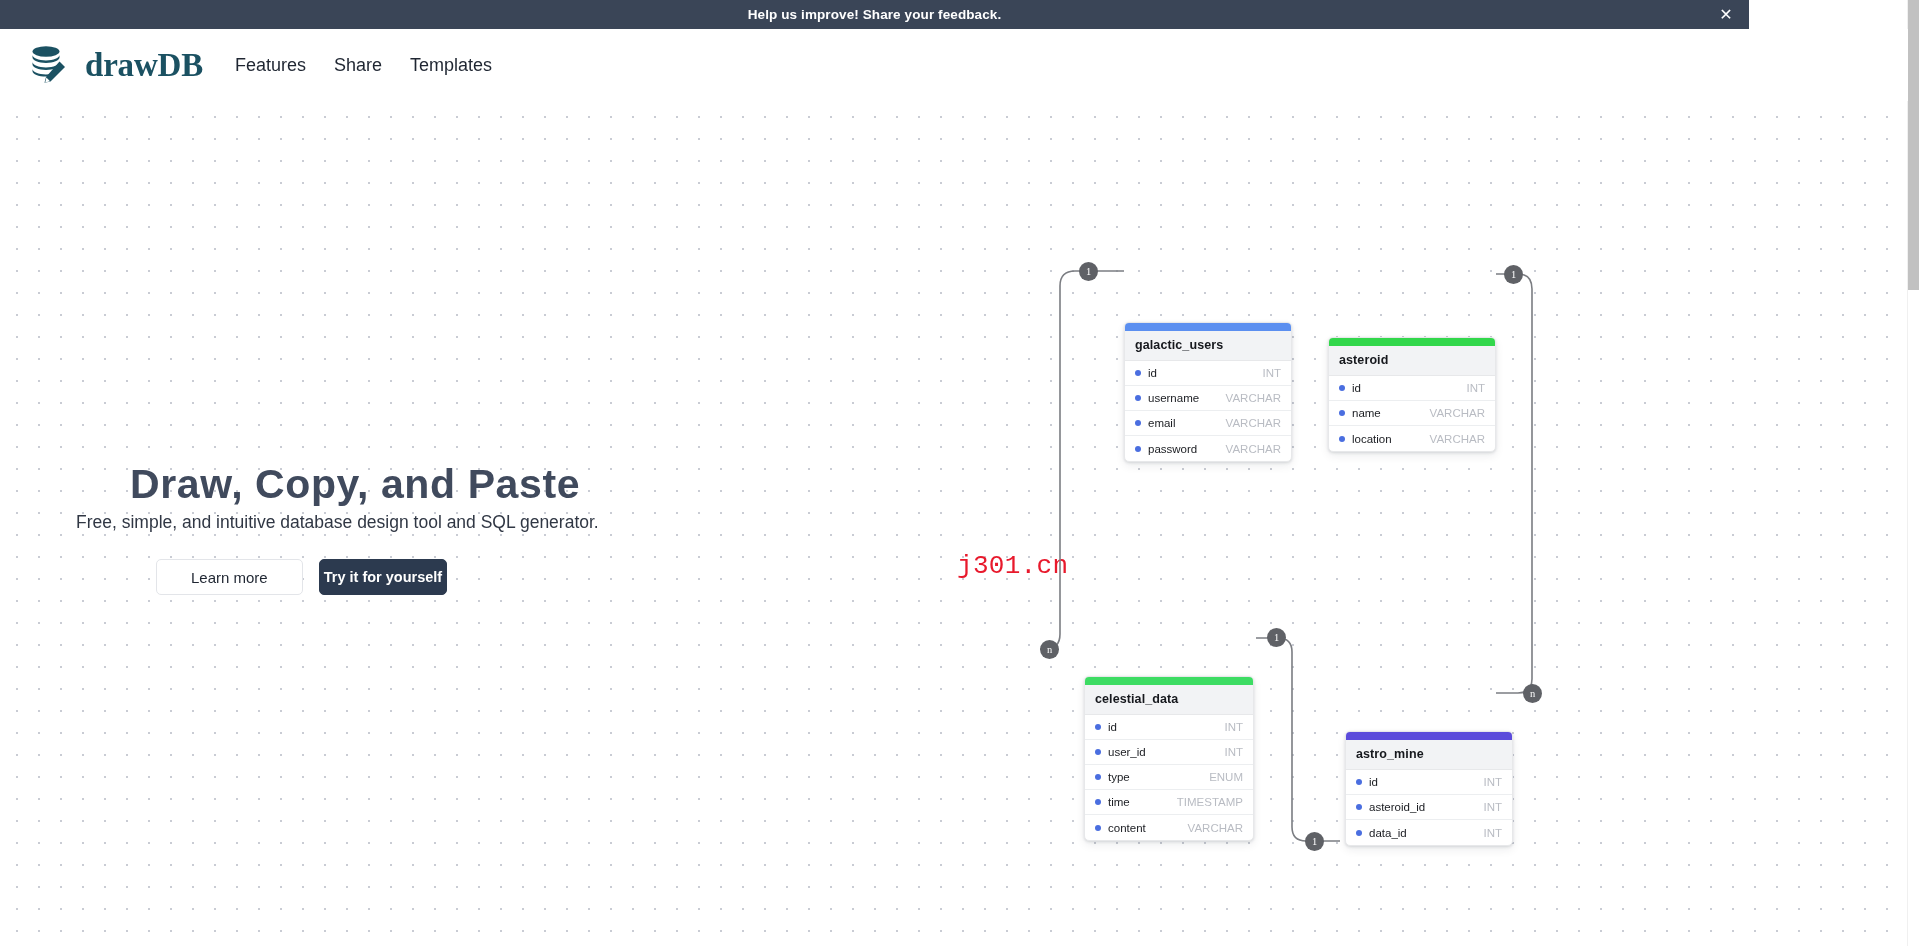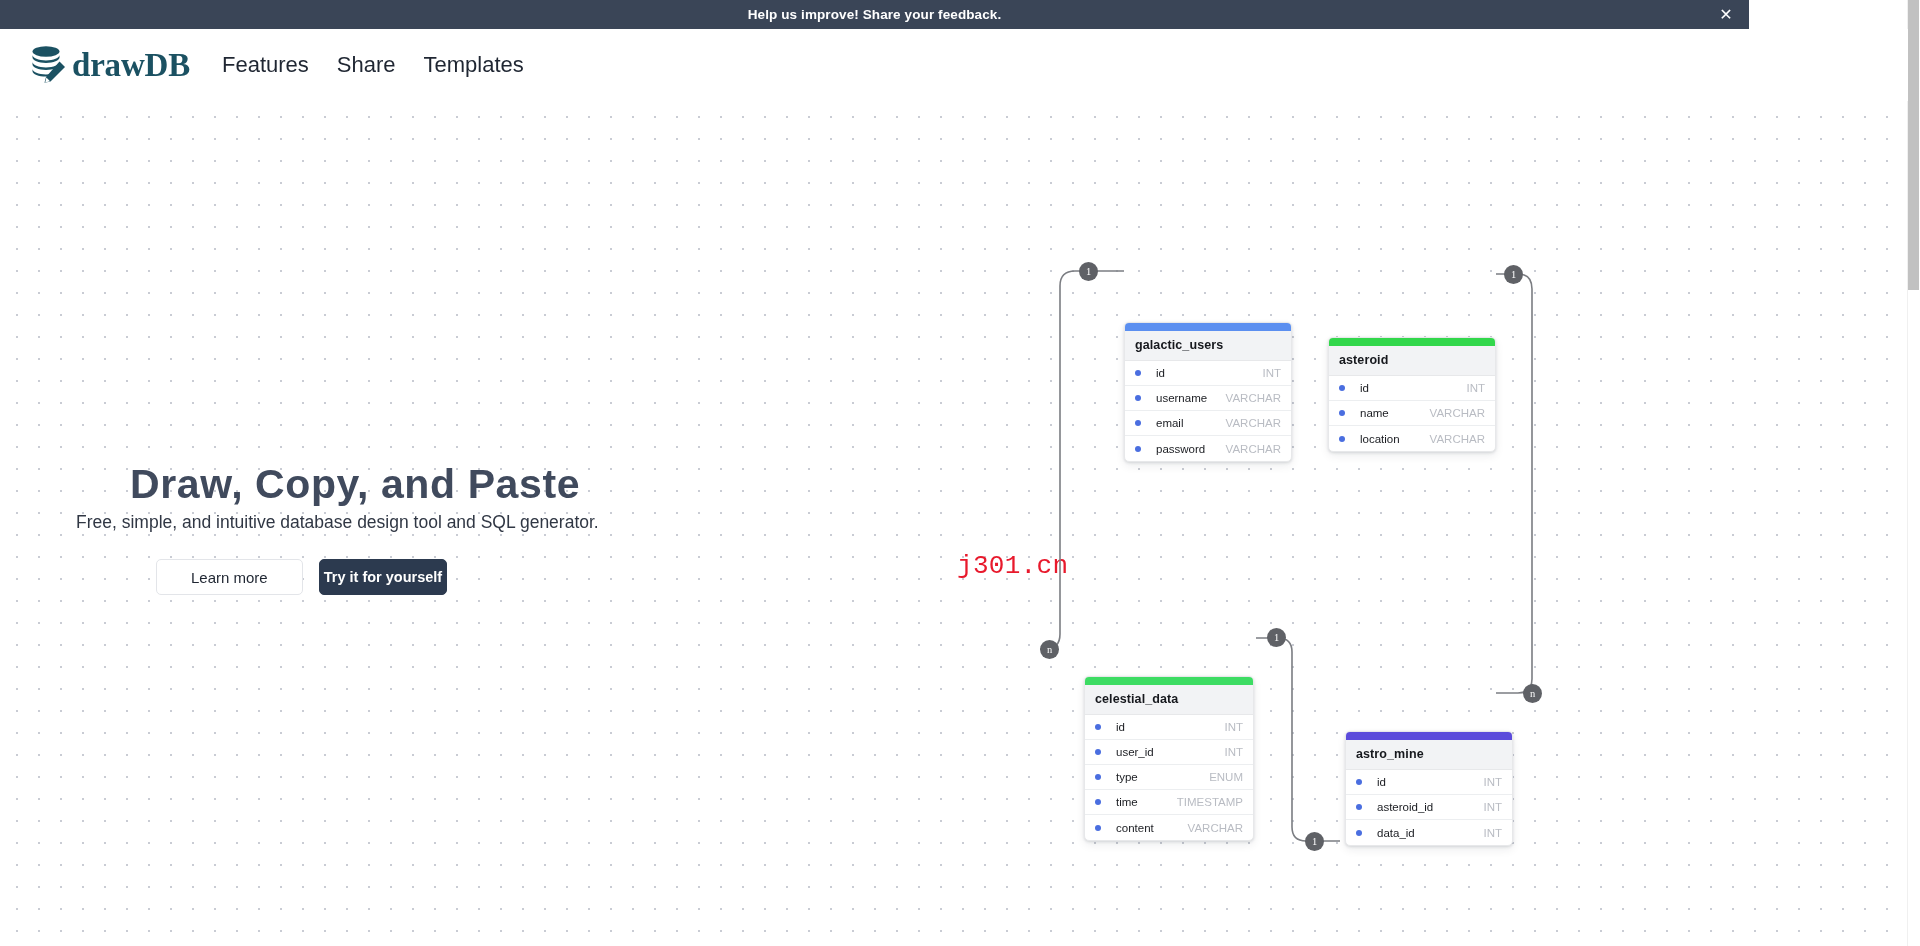--- a/index.html
+++ b/index.html
@@ -35,28 +35,28 @@
     position: absolute; top: 29px; left: 0;
     width: 1908px; height: 72px;
     background: #ffffff;
     display: flex; align-items: center;
     box-sizing: border-box;
     z-index: 20;
   }
   .brand { display: flex; align-items: center; margin-left: 28px; }
   .brand-logo { width: 40px; height: 42px; display:block; }
   .brand-name {
-    margin-left: 4px;
+    margin-left: 17px;
     font-family: "Liberation Serif", serif;
     font-size: 33px; font-weight: 700; color: #1b5162;
     letter-spacing: -.2px;
   }
   .nav { display: flex; align-items: center; margin-left: 32px; gap: 28px; }
   .nav-link {
-    font-size: 22px; color: #1f2632; font-weight: 400;
+    font-size: 18px; color: #1f2632; font-weight: 400;
     cursor: pointer; text-decoration: none;
   }
 
   
   .canvas {
     position: absolute; top: 101px; left: 0;
     width: 1908px; height: 845px;
     overflow: hidden;
     background-color: #ffffff;
     background-image: radial-gradient(#c9ccd4 1.05px, transparent 1.05px);
@@ -128,21 +128,21 @@
     border-bottom: 1px solid #e7e8ea;
     letter-spacing: .1px;
   }
   .field-row {
     display: flex; align-items: center; justify-content: space-between;
     height: 25px; padding: 0 10px;
     border-bottom: 1px solid #eceef0;
     box-sizing: border-box;
   }
   .field-row:last-child { border-bottom: none; }
-  .field-left { display: flex; align-items: center; gap: 15px; }
+  .field-left { display: flex; align-items: center; gap: 7px; }
   .field-dot {
     width: 6px; height: 6px; border-radius: 50%;
     background: #4a6ee0; flex: 0 0 auto;
   }
   .field-name { color: #1a1c21; font-size: 11.5px; }
   .field-type { color: #b9bcc3; font-size: 11.5px; }
 
   
   .card-badge {
     position: absolute;

